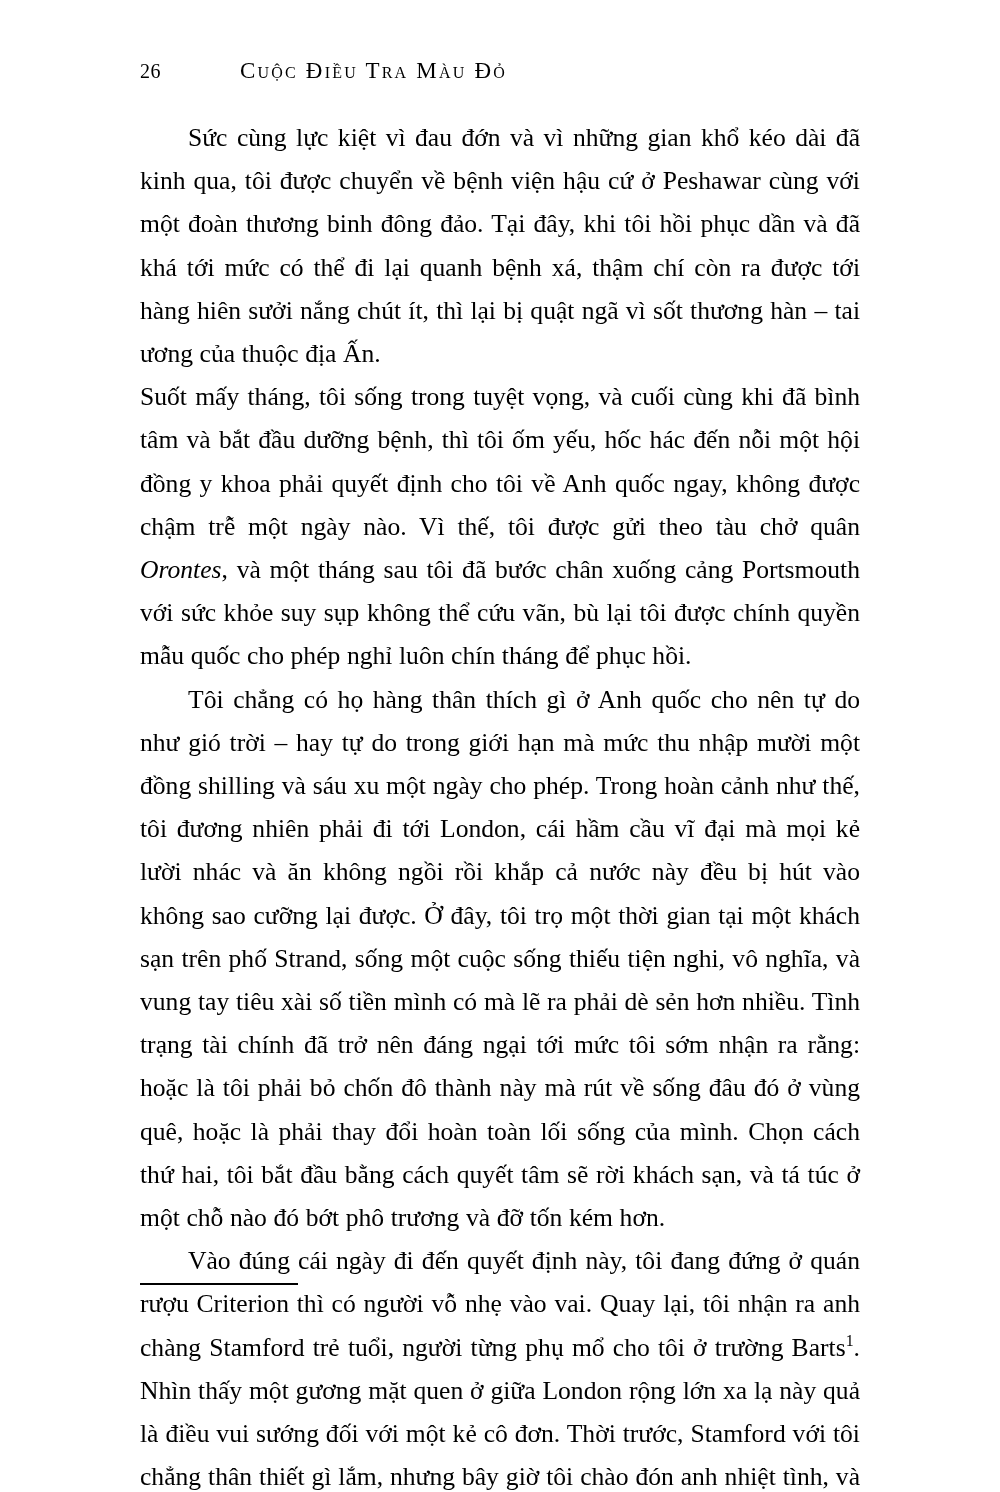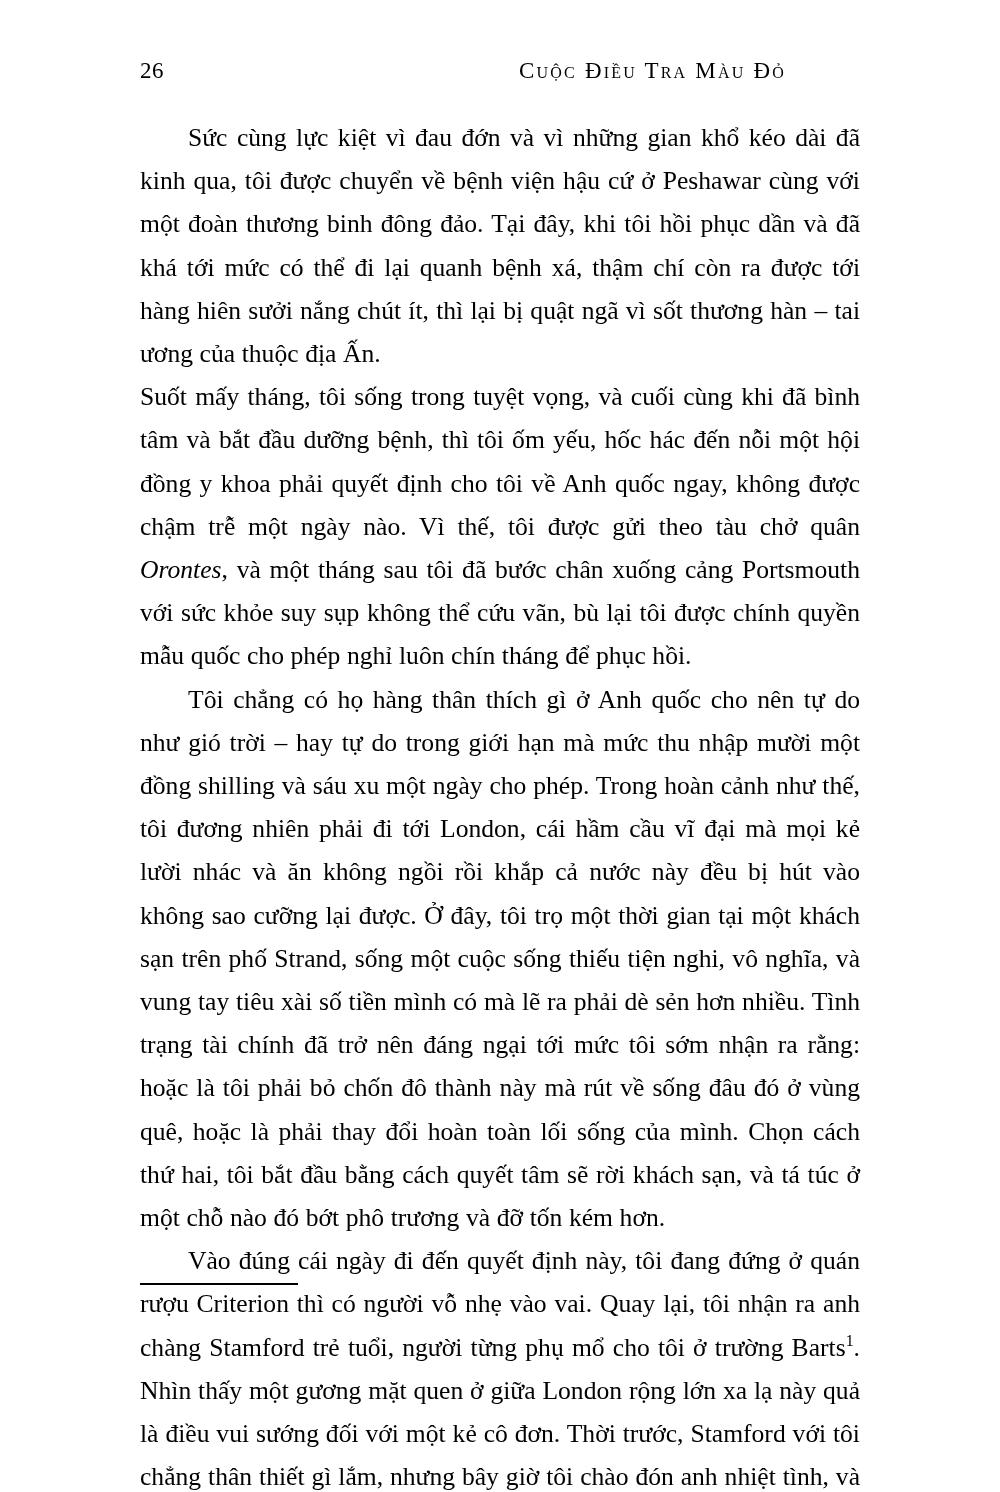--- a/index.html
+++ b/index.html
@@ -23,29 +23,29 @@
   .running-head {
     position: absolute;
     top: 58px;
     left: 140px;
     width: 720px;
     height: 34px;
     display: flex;
     align-items: baseline;
   }
   .folio {
-    font-size: 23px;
+    font-size: 20px;
     letter-spacing: 0.5px;
     width: 100px;
     flex: 0 0 auto;
     font-family: Liberation Serif, serif;
   }
   .head-title {
     flex: 1 1 auto;
-    text-align: right;
+    text-align: left;
     font-size: 23px;
     font-variant: small-caps;
     letter-spacing: 2.2px;
     padding-right: 74px;
     white-space: nowrap;
   }
 
   
   .textblock {
     position: absolute;

